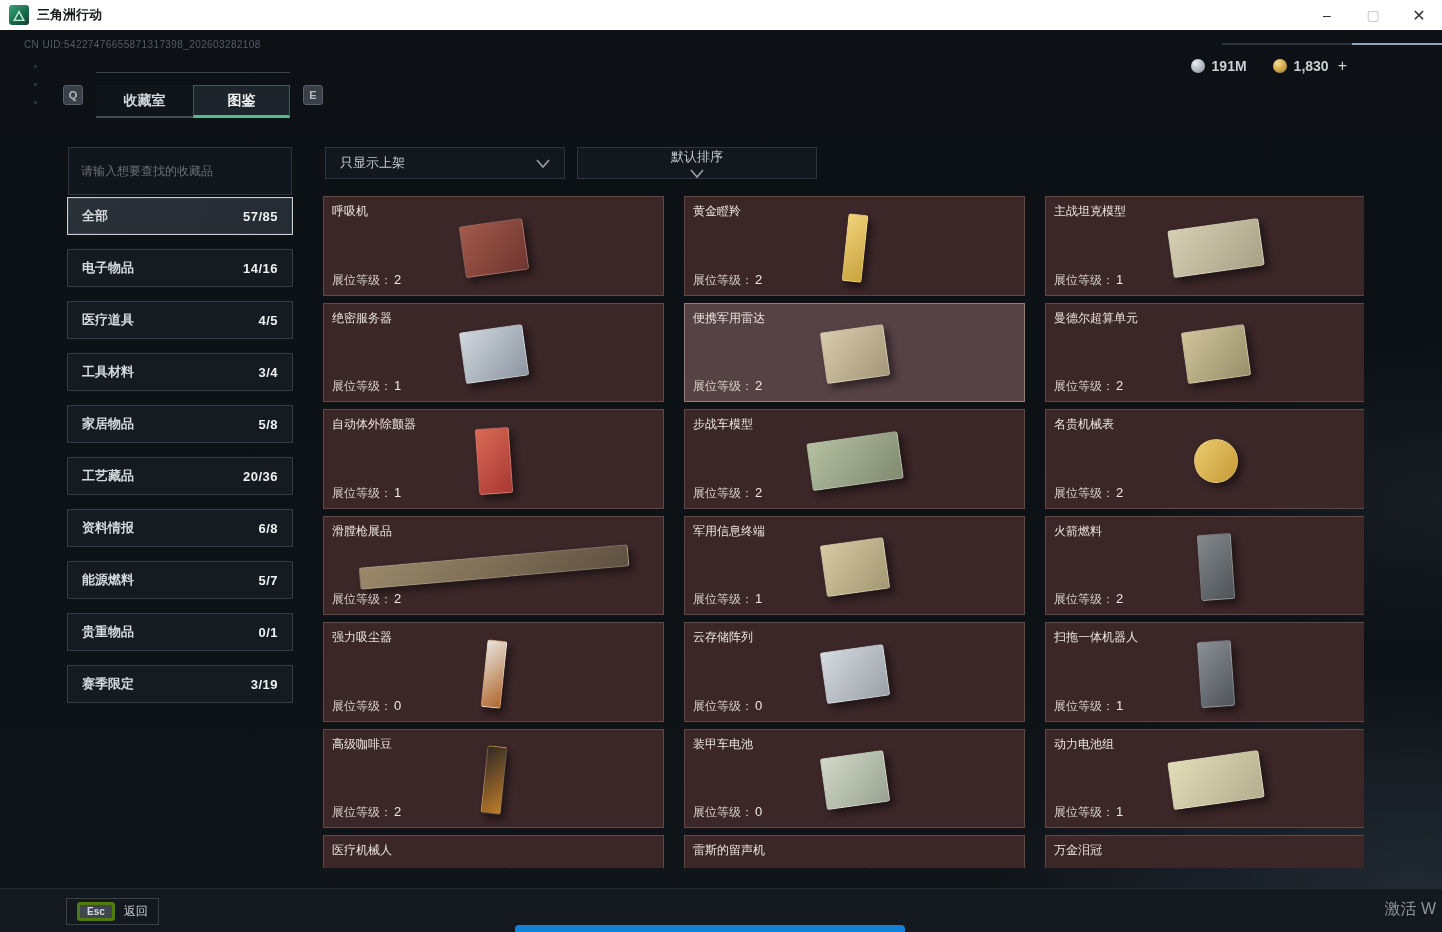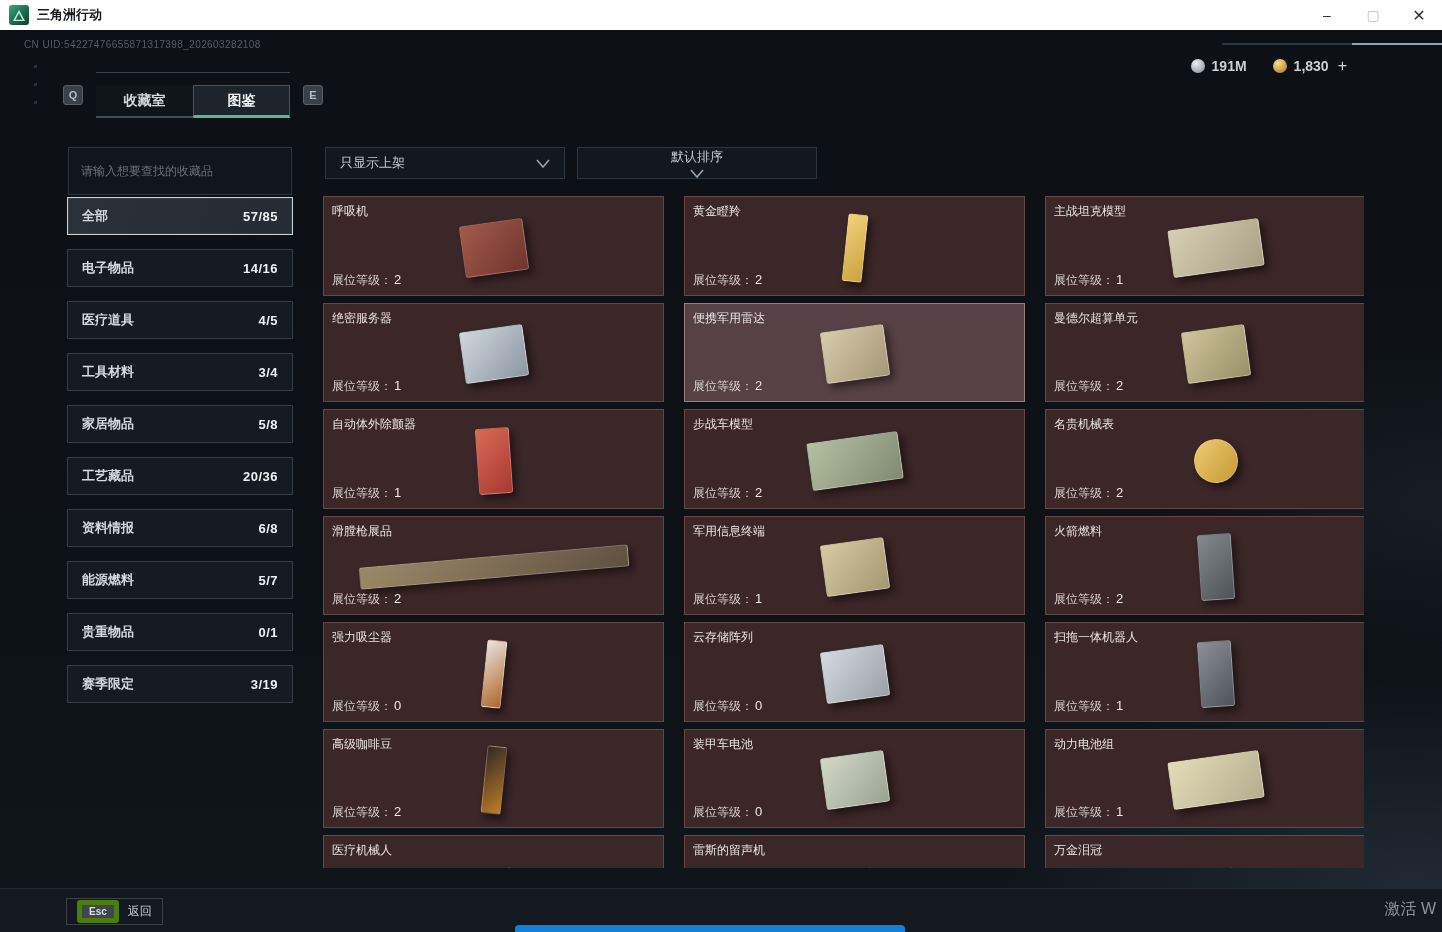--- a/index.html
+++ b/index.html
@@ -93,21 +93,21 @@
   .prop.shape-tall{width:34px;height:66px;transform:translate(-50%,-50%) rotate(-4deg);}
   .prop.shape-thin{width:20px;height:68px;transform:translate(-50%,-50%) rotate(6deg);}
   .prop.shape-round{width:44px;height:44px;border-radius:50%;}
   .prop.shape-small{width:40px;height:34px;}
 
   
   .bottombar{position:absolute;left:0;right:0;bottom:0;height:44px;background:#14191f;
     border-top:1px solid #232a32;}
   .esc-group{position:absolute;left:66px;top:9px;height:27px;border:1px solid #3a4148;
     display:flex;align-items:center;gap:9px;padding:0 10px;cursor:pointer;}
-  .esc-key{background:#40464d;border:5px solid #4d7c0f;border-radius:3px;
+  .esc-key{background:#40464d;border:3px solid #4d7c0f;border-radius:3px;
     padding:1px 7px;font-size:10px;font-weight:bold;color:#d9dde1;}
   .esc-label{font-size:12px;color:#c6cbd0;}
   .watermark{position:absolute;right:6px;top:10px;font-size:16px;color:#8d949b;white-space:nowrap;overflow:hidden;}
 
   .taskhint{position:absolute;left:515px;bottom:0;width:390px;height:7px;
     background:#1080d8;border-radius:4px 4px 0 0;z-index:40;}
 
   .decor-dots{position:absolute;top:35px;left:34px;width:3px;}
   .decor-dots i{display:block;width:3px;height:3px;background:#2a3139;margin-bottom:15px;}
 </style>

